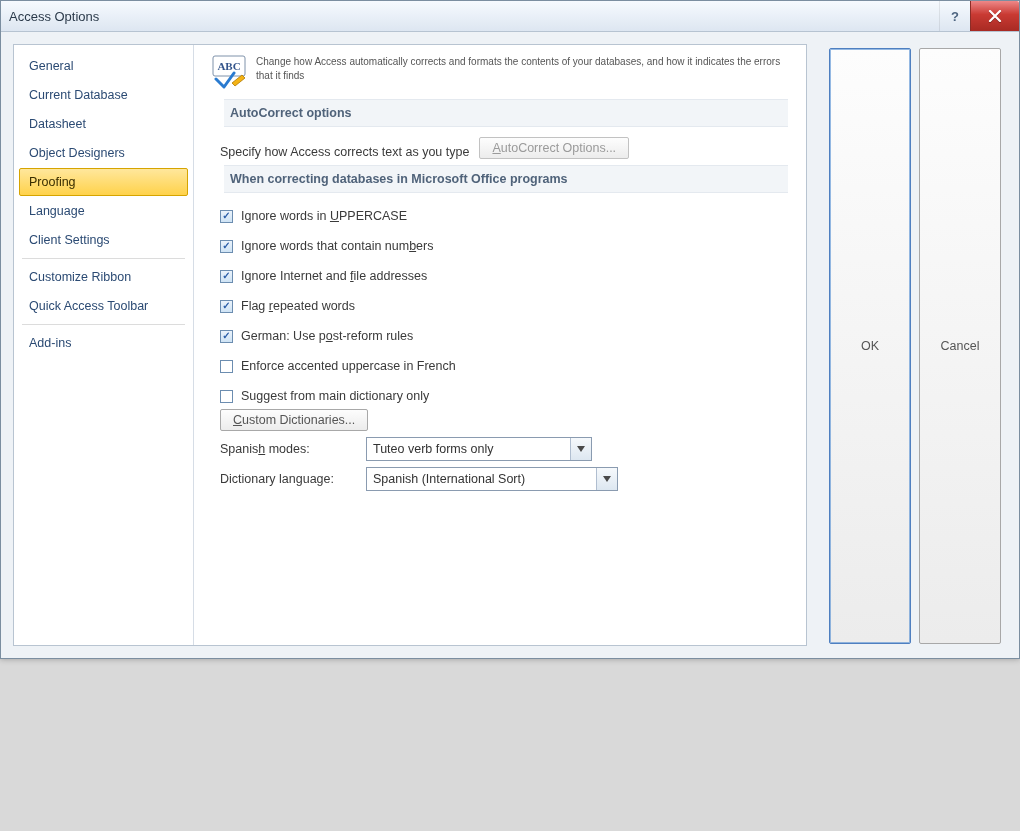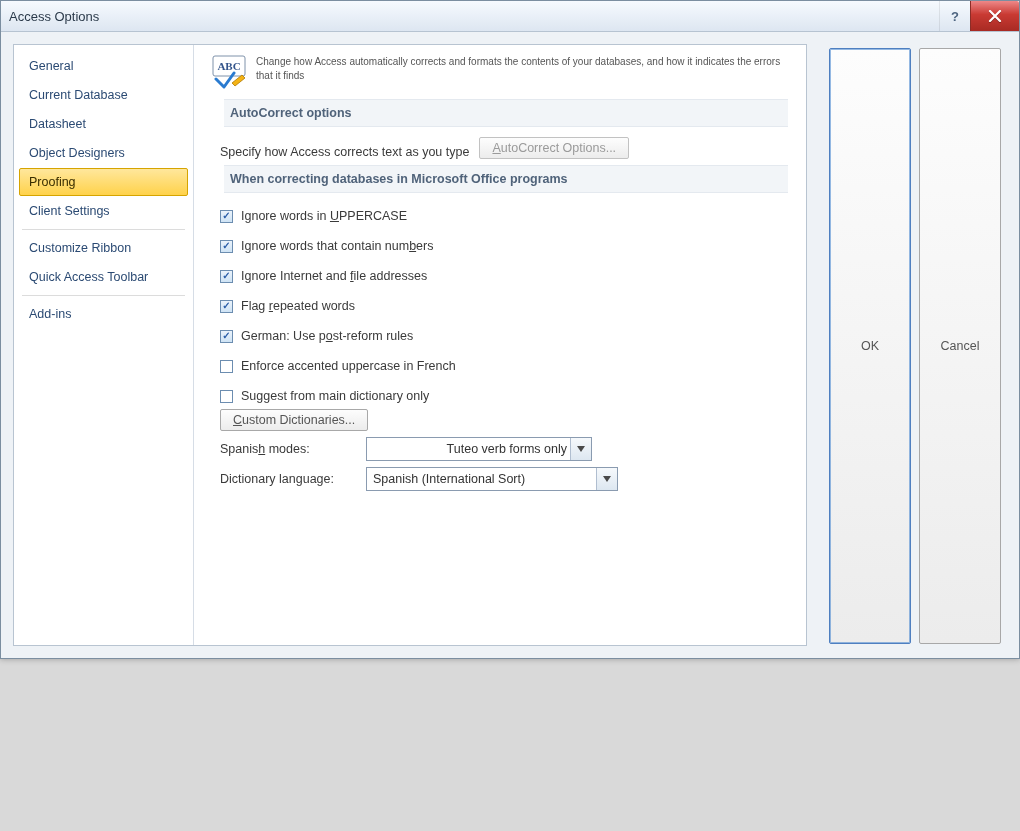--- a/index.html
+++ b/index.html
@@ -56,20 +56,21 @@
 
   <div class="body">
     <div class="panes">
 
       <div class="sidebar">
         <div class="nav-item">General</div>
         <div class="nav-item">Current Database</div>
         <div class="nav-item">Datasheet</div>
         <div class="nav-item">Object Designers</div>
         <div class="nav-item selected">Proofing</div>
+        <div class="nav-item">Language</div>
         <div class="nav-item">Client Settings</div>
         <hr>
         <div class="nav-item">Customize Ribbon</div>
         <div class="nav-item">Quick Access Toolbar</div>
         <hr>
         <div class="nav-item">Add-ins</div>
       </div>
 
       <div class="content">
         <div class="hero">
@@ -123,21 +124,21 @@
 
         <div class="row" style="margin-top:6px;">
           <button class="btn">
             <span class="u">C</span><span>ustom Dictionaries...</span>
           </button>
         </div>
 
 
         <div class="select-row">
           <span class="select-label"><span>Spanis</span><span class="u">h</span><span> modes:</span></span>
-          <div class="select" style="width:194px;justify-content:flex-end;">
+          <div class="select" style="width:194px;">
             <span>Tuteo verb forms only</span>
             <span class="arrow">
                 <svg width="8" height="6" viewBox="0 0 8 6">
                   <path d="M0 0 L8 0 L4 6 Z" fill="#4a4a4a"></path>
                 </svg>
               </span>
           </div>
         </div>
 
         <div class="select-row">

